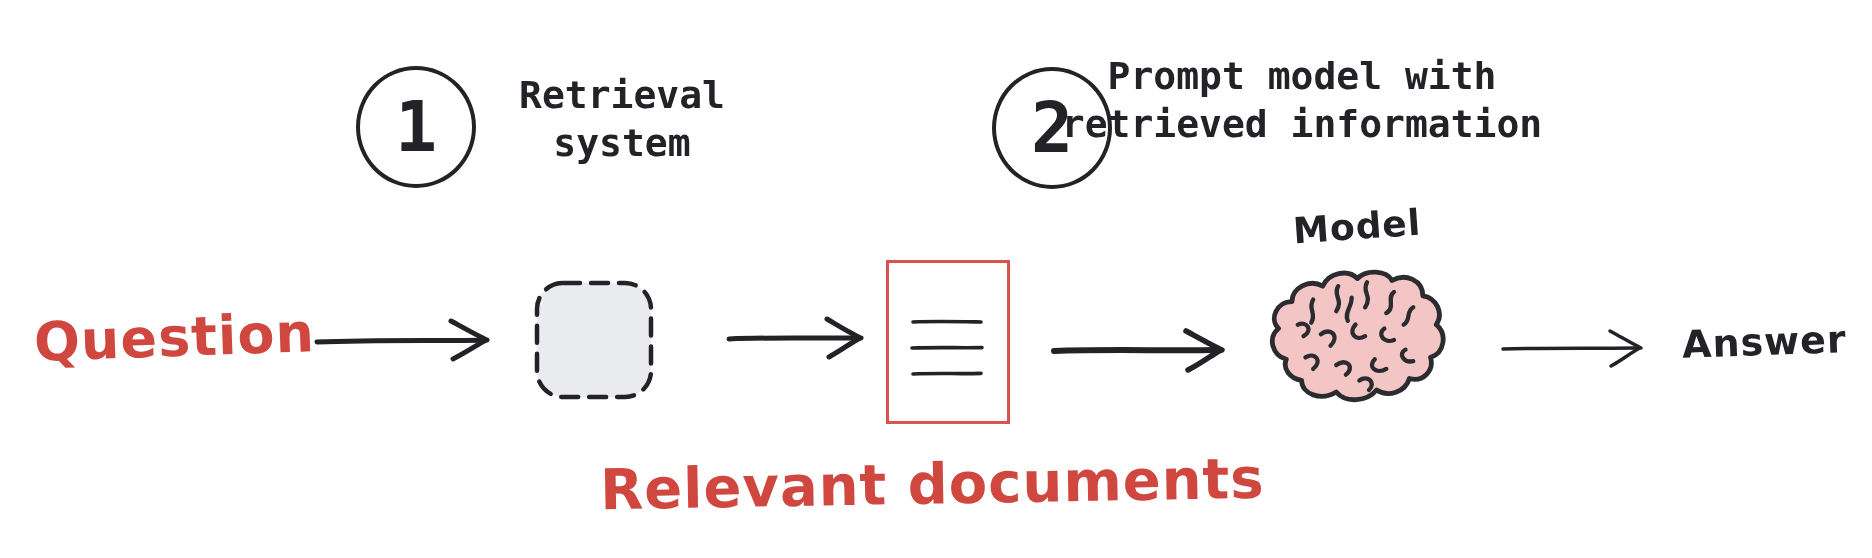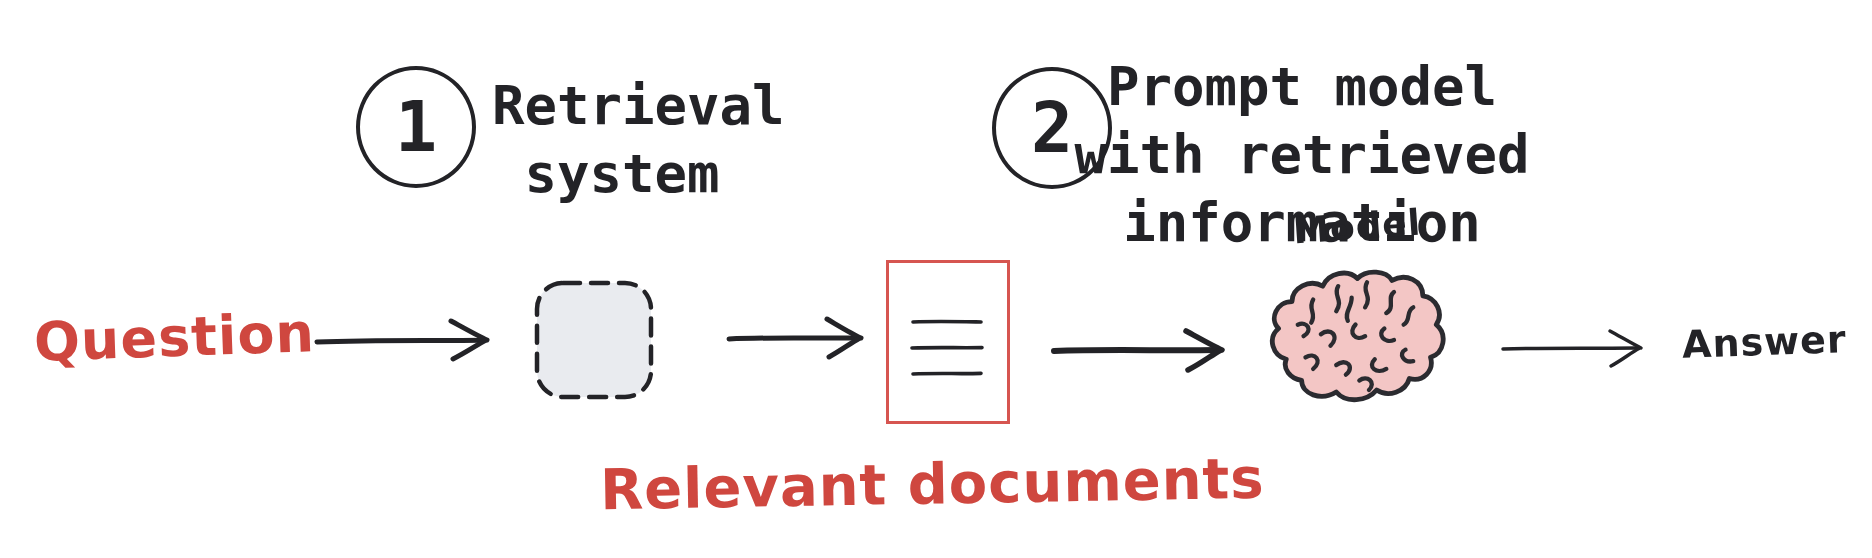--- a/index.html
+++ b/index.html
@@ -29,21 +29,21 @@
     border-radius:50%;
     display:flex;align-items:center;justify-content:center;
   }
   .step-number{
     font-family:"DejaVu Sans Mono","Liberation Mono",monospace;
     font-weight:700;font-size:70px;color:var(--ink);
     line-height:1;
   }
   .step-label{
     font-family:"DejaVu Sans Mono","Liberation Mono",monospace;
-    font-weight:700;font-size:54px;line-height:1.26;
+    font-weight:700;font-size:38px;line-height:1.26;
     color:var(--ink);text-align:center;
   }
 
   
   .hand{
     color:var(--ink);
     font-weight:700;
     letter-spacing:1px;
     white-space:nowrap;
   }

